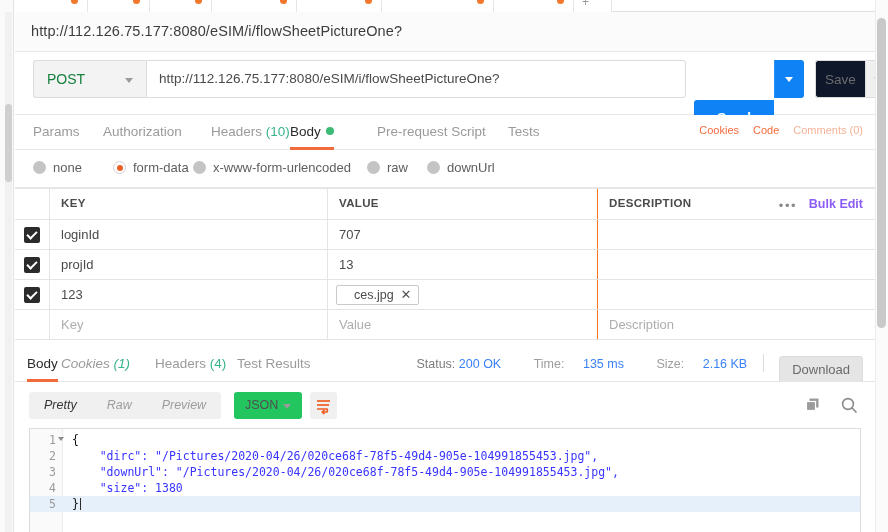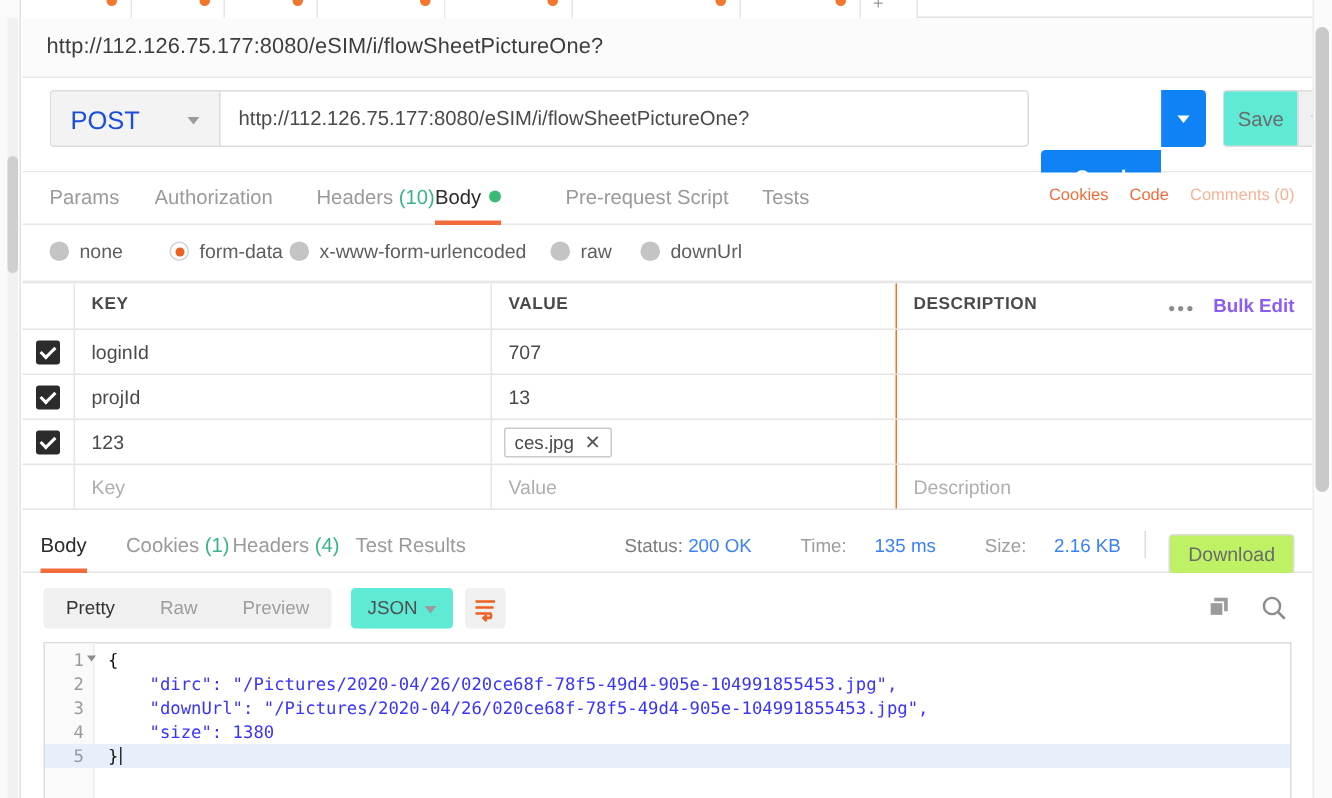--- a/index.html
+++ b/index.html
@@ -109,21 +109,21 @@
     position: absolute; left: 18px; top: 7px;
     width: 113px; height: 38px;
     background: #f3f3f3;
     border: 1px solid #dcdcdc;
     border-right: none;
     border-radius: 3px 0 0 3px;
     cursor: pointer;
   }
   .method-label {
     position: absolute; left: 13px; top: 10px;
-    font-size: 17px; color: #1d4ed8;
+    font-size: 14px; color: #15803d;
   }
   .caret {
     width: 0; height: 0;
     border-left: 4.5px solid transparent;
     border-right: 4.5px solid transparent;
     border-top: 5px solid #9b9b9b;
   }
   .method-caret { position: absolute; right: 13px; top: 17px; }
 
   .url-box {
@@ -161,21 +161,21 @@
     cursor: pointer;
   }
   .send-split .caret {
     position: absolute; left: 10px; top: 17px;
     border-top-color: #ffffff;
   }
 
   .save-btn {
     position: absolute; left: 800px; top: 7px;
     width: 50px; height: 38px;
-    background: #5eead4;
+    background: #0f172a;
     border: 1px solid #dcdcdc;
     border-right: none;
     border-radius: 3px 0 0 3px;
     cursor: pointer;
   }
   .save-label {
     position: absolute; left: 0; right: 0; top: 11px;
     text-align: center;
     font-size: 13.5px; color: #6b6b6b;
   }
@@ -299,21 +299,21 @@
     border: solid #ffffff;
     border-width: 0 2px 2px 0;
     transform: rotate(45deg);
   }
   .filechip {
     position: absolute; left: 8px; top: 5px;
     height: 20px;
     border: 1px solid #cacaca;
     border-radius: 2px;
     background: #ffffff;
-    padding: 1px 6px 0 6px;
+    padding: 1px 6px 0 17px;
     font-size: 12.5px; color: #4a4a4a;
     white-space: nowrap;
     cursor: pointer;
     text-align: center;
   }
   .filechip .x {
     margin-left: 7px; color: #555; font-size: 13px;
   }
   .dots-btn {
     position: absolute; right: 78px; top: 9px;
@@ -353,52 +353,53 @@
   .status-wrap .seg { margin-left: 14px; }
   .vdiv {
     display: inline-block;
     width: 1px; height: 18px;
     background: #dcdcdc;
     vertical-align: -4px;
     margin: 0 12px;
   }
   .dl-btn {
     display: inline-block;
-    background: #bef264;
+    background: #e5e5e5;
     border: 1px solid #dcdcdc;
     border-radius: 3px;
     padding: 5px 12px 5px 12px;
     color: #6b6b6b; font-size: 13px;
     cursor: pointer;
     vertical-align: -6px;
   }
 
   
   .fmtbar {
     position: absolute; left: 0; top: 382px;
     width: 860px; height: 46px;
     background: #ffffff;
   }
   .segctl {
     position: absolute; left: 14px; top: 10px;
     height: 27px;
     background: #f0f0f0;
     border-radius: 3px;
     display: flex;
+    font-style: italic;
   }
   .seg {
     padding: 6px 15px 0 15px;
     font-size: 12.5px; color: #9d9d9d;
     cursor: pointer;
   }
   .seg.active { color: #343434; }
   .jsonctl {
     position: absolute; left: 219px; top: 10px;
     height: 27px; width: 68px;
-    background: #5eead4;
+    background: #22c55e;
     border-radius: 3px;
     cursor: pointer;
   }
   .jsonctl .lbl {
     position: absolute; left: 11px; top: 6px;
     font-size: 12.5px; color: #4f4f4f;
   }
   .jsonctl .caret { position: absolute; right: 11px; top: 12px; }
   .wrapbtn {
     position: absolute; left: 295px; top: 10px;
@@ -620,21 +621,21 @@
             <div class="c-desc">
               <span class="cell ph">Description</span>
             </div>
           </div>
         </div>
     </div>
 
     <div class="resptabs" id="resptabs">
         <div class="resptab" style="left: 222px;"><span>Test Results</span></div>
         <div class="resptab" style="left: 140px;"><span>Headers</span><span class="count"> (4)</span></div>
-        <div class="resptab" style="left: 69px;"><span>Cookies</span><span class="count"> (1)</span></div>
+        <div class="resptab" style="left: 46px; font-style: italic;"><span>Cookies</span><span class="count"> (1)</span></div>
         <div class="resptab active" style="left: 12px;"><span>Body</span><span class="resptab-underline"></span></div>
       <div class="status-wrap">
         <span>Status:</span>
         <span class="val">200 OK</span>
         <span class="seg">Time:</span>
         <span class="val">135 ms</span>
         <span class="seg">Size:</span>
         <span class="val">2.16 KB</span>
         <span class="vdiv"></span>
         <span class="dl-btn">Download</span>

